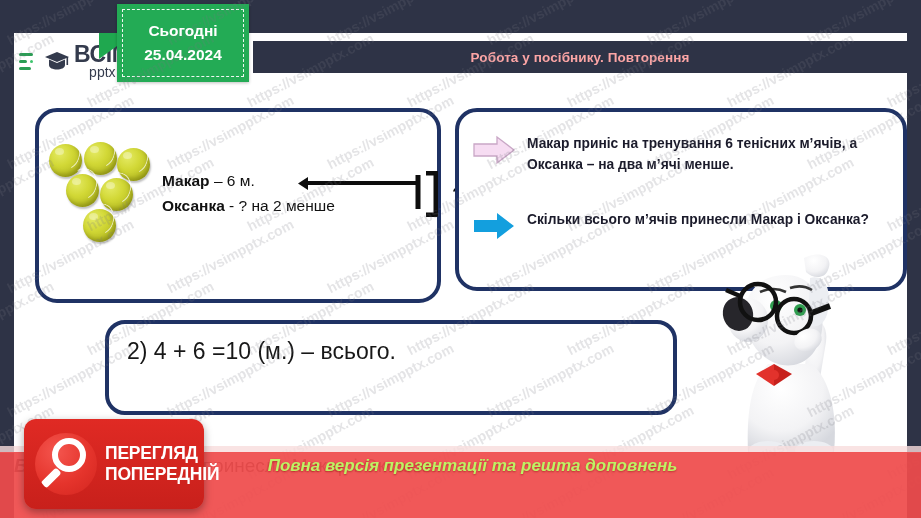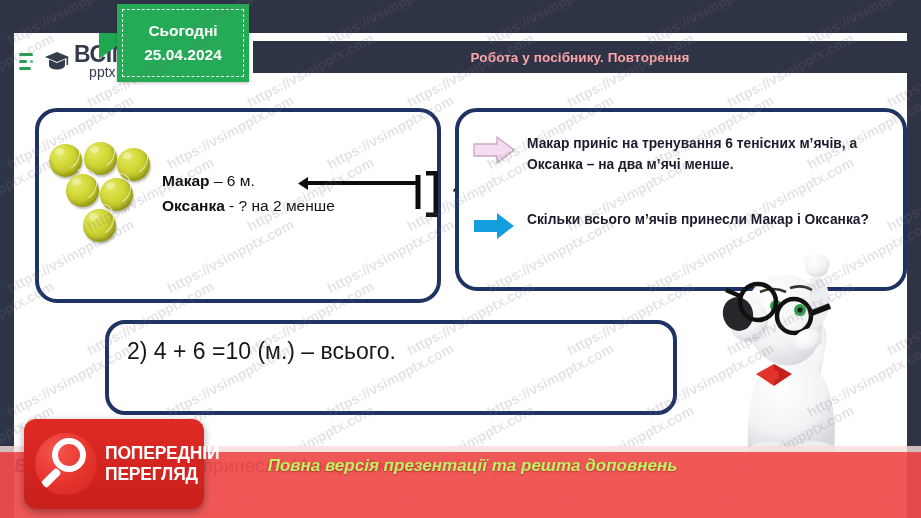--- a/index.html
+++ b/index.html
@@ -464,18 +464,18 @@
   </div>
 
   <div class="preview-badge">
     <span class="pb-circle">
       <svg width="62" height="62" viewBox="0 0 62 62">
         <circle cx="34" cy="22" r="14" fill="none" stroke="#ffffff" stroke-width="6"></circle>
         <rect x="12" y="34" width="8" height="22" rx="3" fill="#ffffff" transform="rotate(45 16 45)"></rect>
       </svg>
     </span>
     <span class="pb-words">
+      <span>ПЕРЕГЛЯД</span>
       <span>ПОПЕРЕДНІЙ</span>
-      <span>ПЕРЕГЛЯД</span>
     </span>
   </div>
 
 </div>
 
 </body></html>

